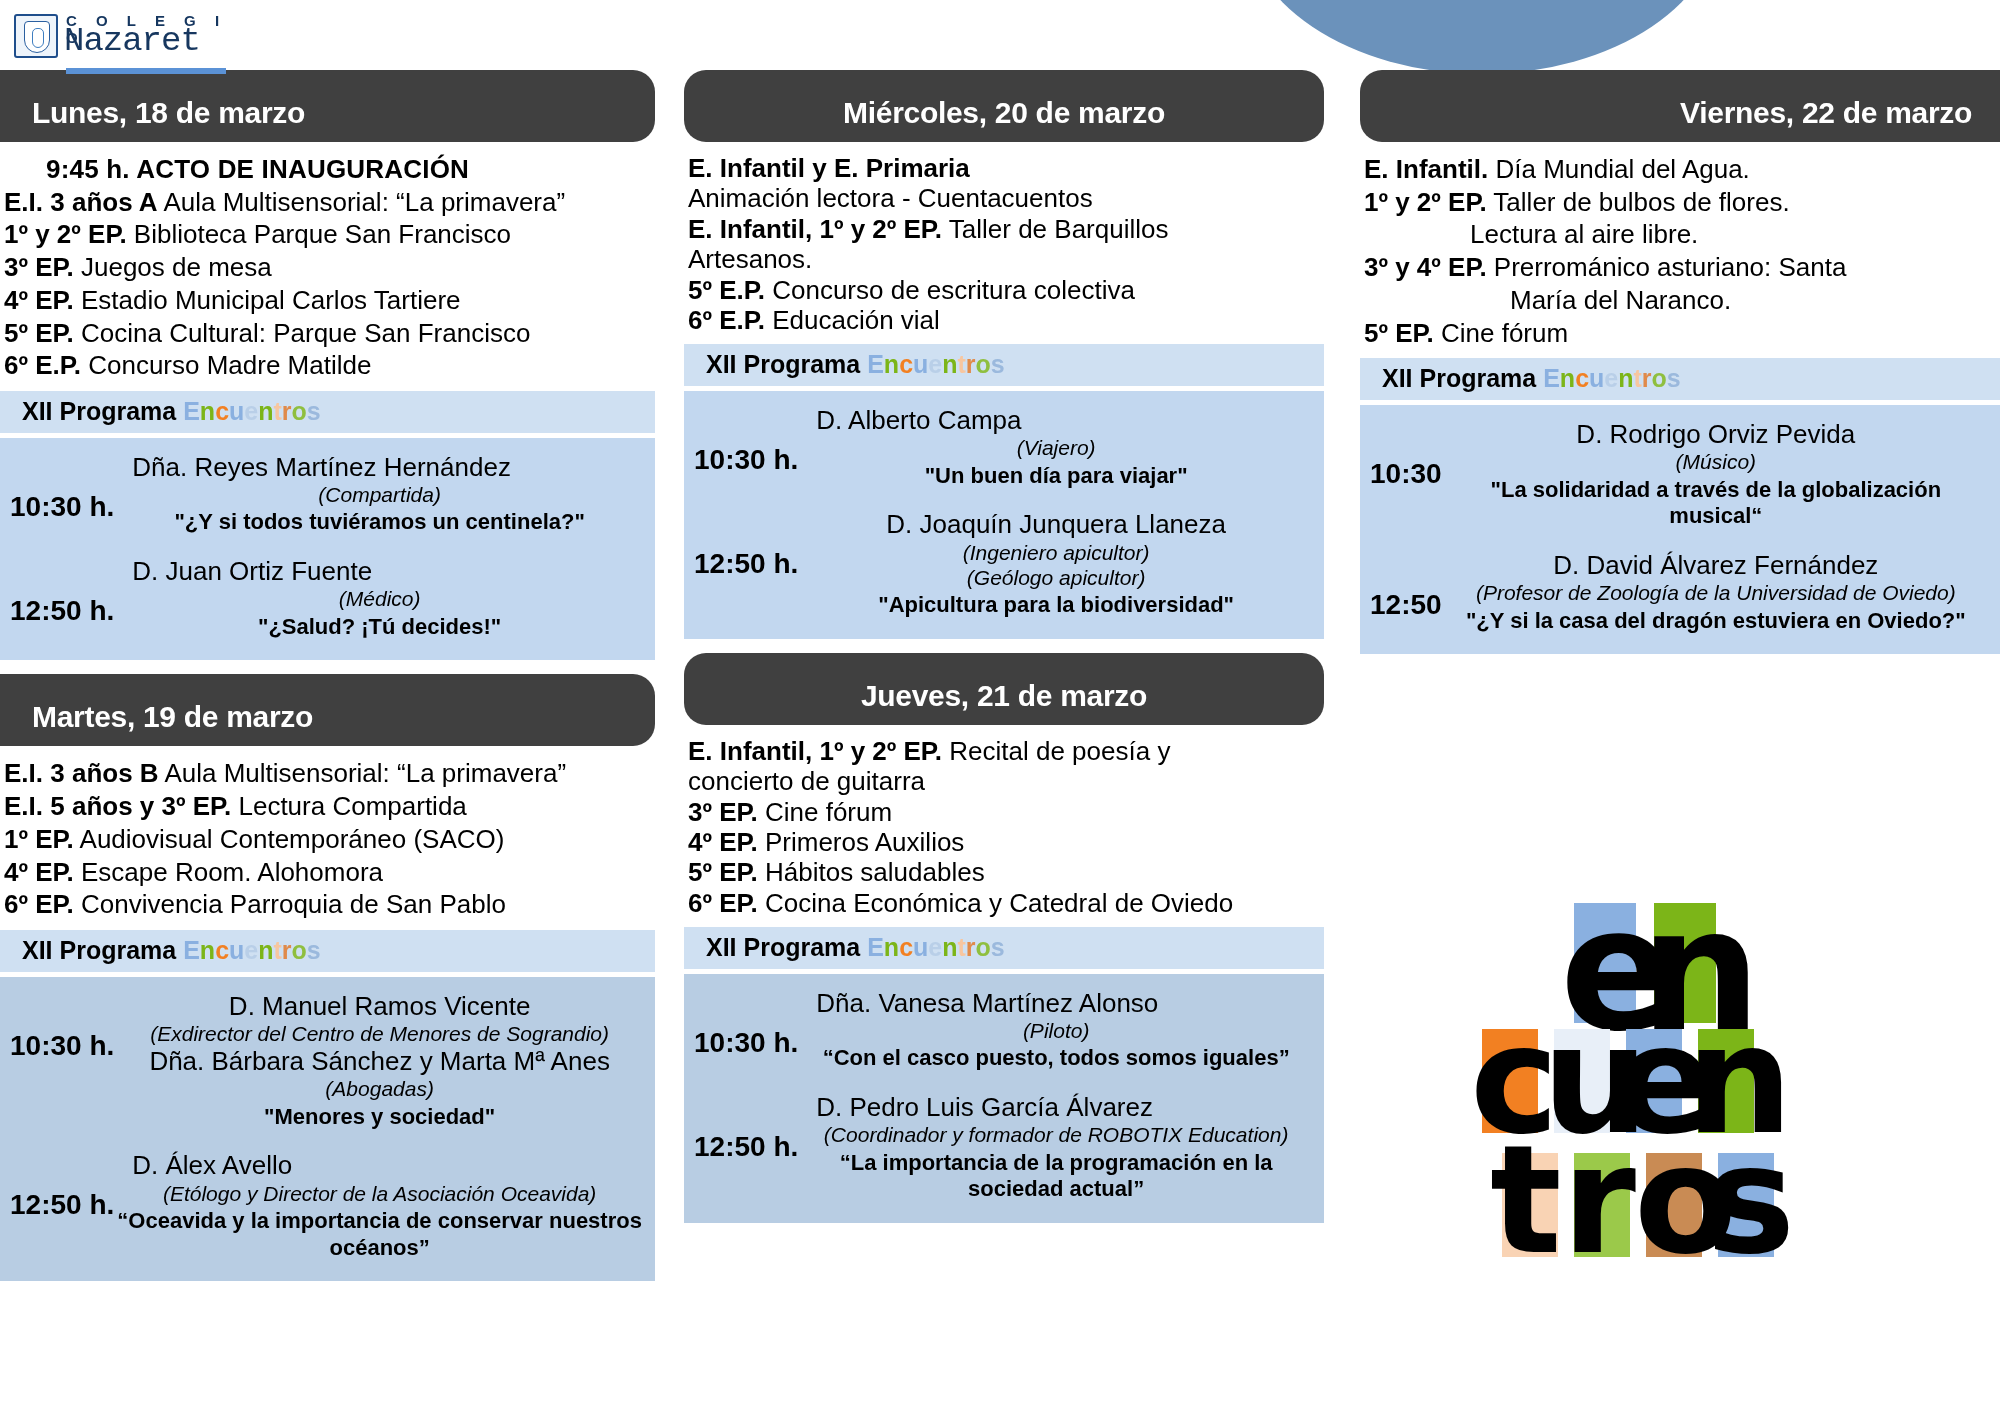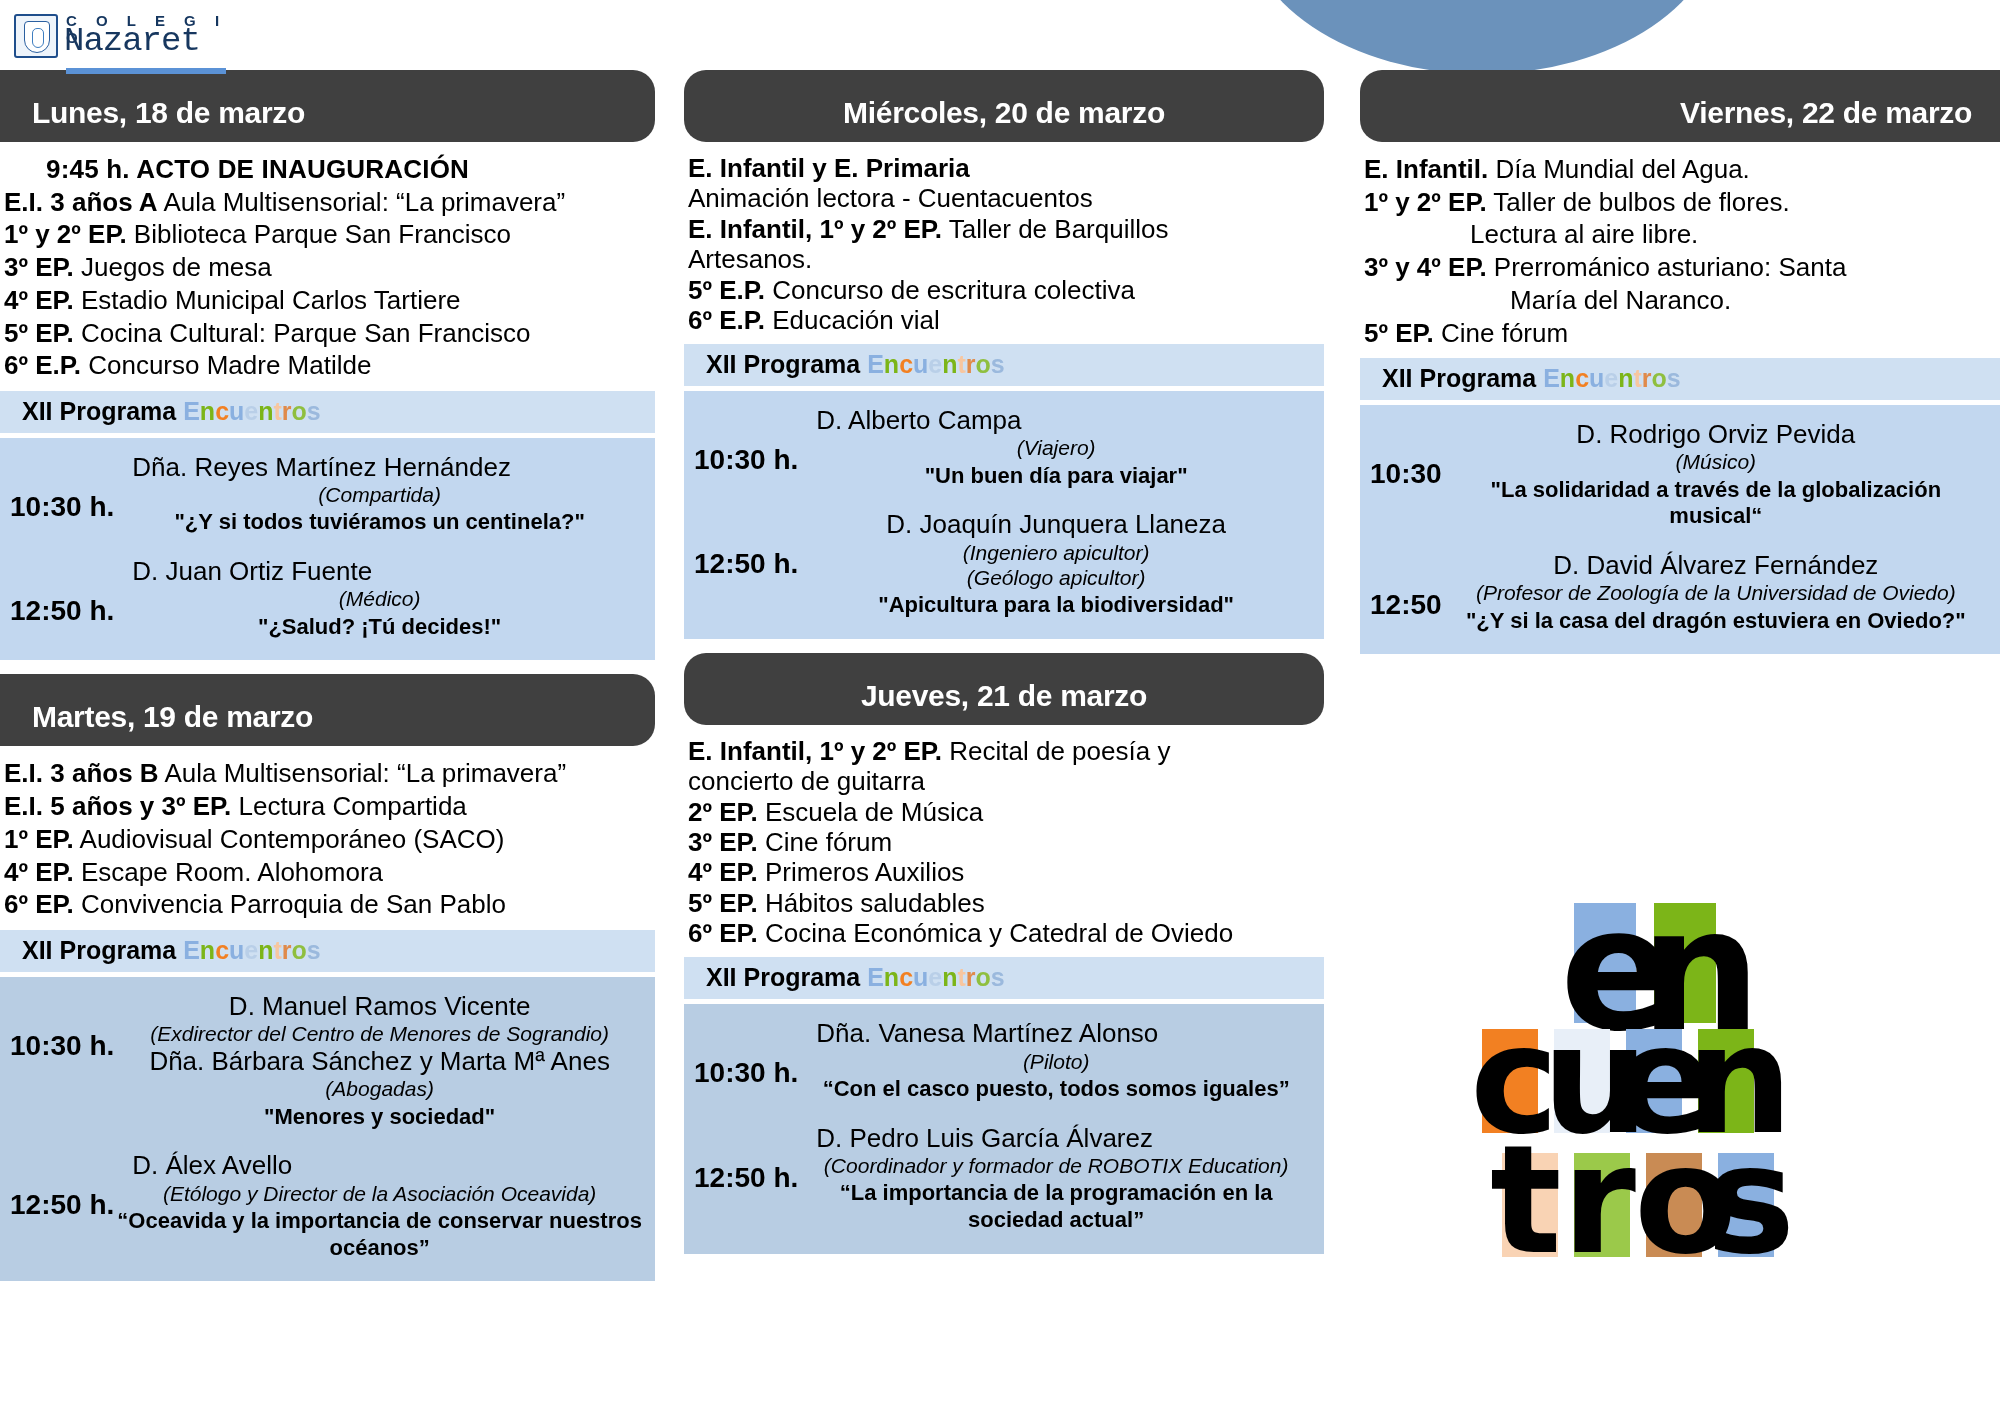--- a/index.html
+++ b/index.html
@@ -240,21 +240,20 @@
               <div class="t-title">"Apicultura para la biodiversidad"</div>
             </div>
           </div>
         </div>
       </div>
       <div style="margin-bottom: 14px;">
         <div class="day-pill center">Jueves, 21 de marzo</div>
         <div class="acts">
           <div class="act tight"><b>E. Infantil, 1º y 2º EP.</b><span> Recital de poesía y</span></div>
           <div class="act tight"><span>concierto de guitarra</span></div>
-          <div class="act tight"><b>2º EP.</b><span> Escuela de Música</span></div>
           <div class="act tight"><b>3º EP.</b><span> Cine fórum</span></div>
           <div class="act tight"><b>4º EP.</b><span> Primeros Auxilios</span></div>
           <div class="act tight"><b>5º EP.</b><span> Hábitos saludables</span></div>
           <div class="act tight"><b>6º EP.</b><span> Cocina Económica y Catedral de Oviedo</span></div>
         </div>
         <div class="prog-band"><span class="w">XII Programa </span><span class="ltr" style="color: rgb(138, 176, 224);">E</span><span class="ltr" style="color: rgb(124, 181, 24);">n</span><span class="ltr" style="color: rgb(242, 128, 34);">c</span><span class="ltr" style="color: rgb(138, 176, 224);">u</span><span class="ltr" style="color: rgb(185, 207, 232);">e</span><span class="ltr" style="color: rgb(124, 181, 24);">n</span><span class="ltr" style="color: rgb(247, 198, 160);">t</span><span class="ltr" style="color: rgb(224, 138, 74);">r</span><span class="ltr" style="color: rgb(143, 191, 63);">o</span><span class="ltr" style="color: rgb(155, 185, 221);">s</span></div>
         <div class="talks darker">
           <div class="t-row talk">
             <div class="t-time">10:30 h.</div>
             <div class="t-body">

